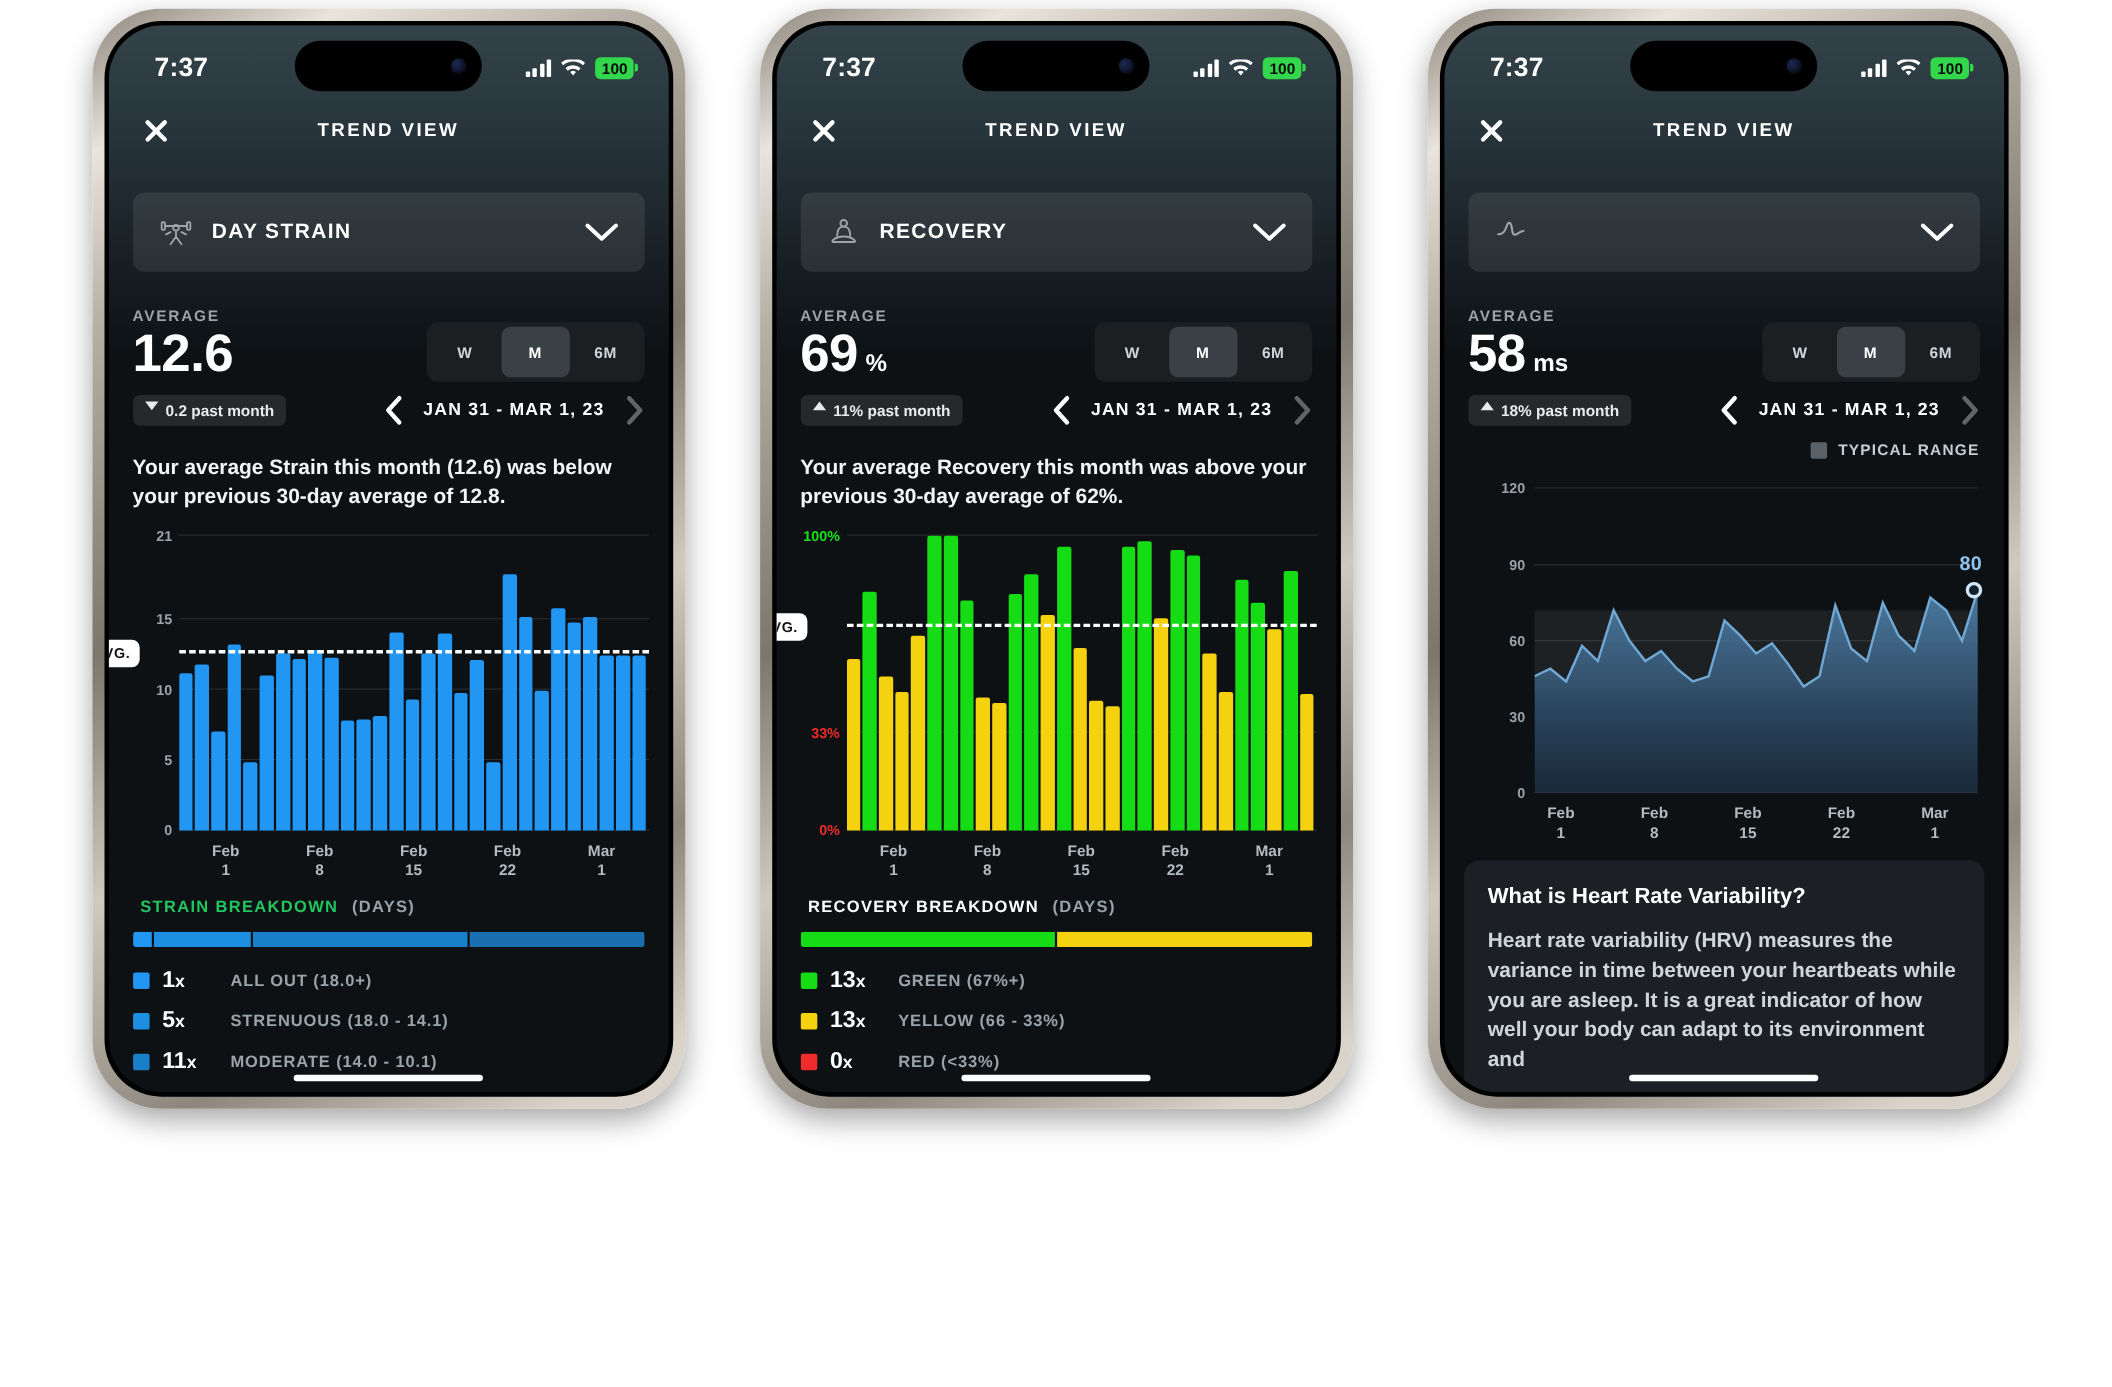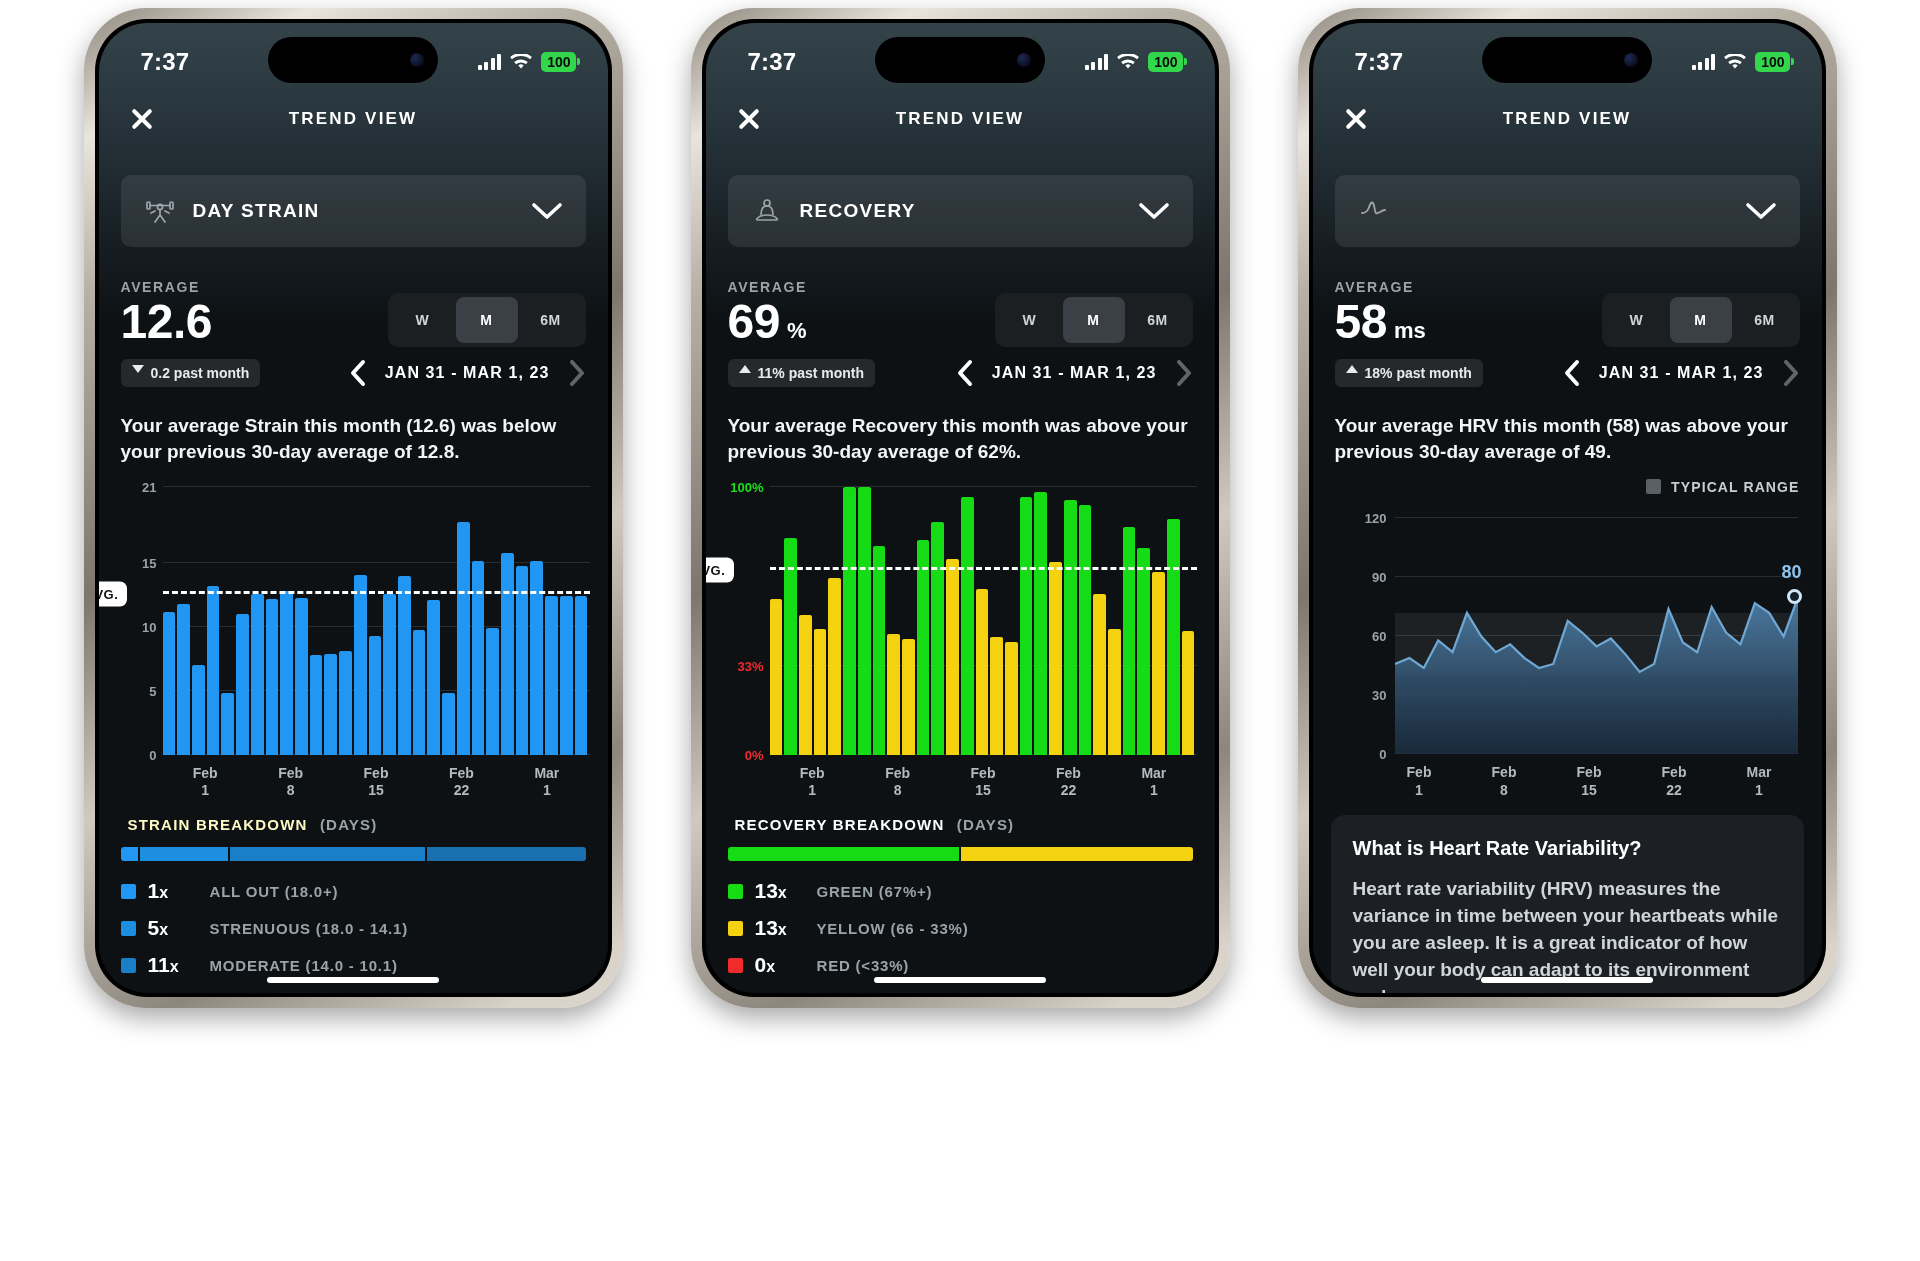--- a/index.html
+++ b/index.html
@@ -388,21 +388,21 @@
                 <div class="xtick">Feb<br>1</div>
                 <div class="xtick">Feb<br>8</div>
                 <div class="xtick">Feb<br>15</div>
                 <div class="xtick">Feb<br>22</div>
                 <div class="xtick">Mar<br>1</div>
               </div>
           </div>
 
           <div class="breakdown">
             <div class="bd-title">
-              <span style="color:#fef9c3">STRAIN BREAKDOWN</span>
+              <span style="color:#22c55e">STRAIN BREAKDOWN</span>
               <span>(DAYS)</span>
             </div>
             <div class="bd-bar" id="bdbar0">
                 <i style="flex: 1 1 0px; background: rgb(33, 150, 243);"></i>
                 <i style="flex: 5 1 0px; background: rgb(28, 143, 224);"></i>
                 <i style="flex: 11 1 0px; background: rgb(26, 127, 201);"></i>
                 <i style="flex: 9 1 0px; background: rgb(26, 111, 174);"></i>
               </div>
             <div class="bd-list" id="bdlist0">
                 <div class="bd-row">
@@ -672,21 +672,20 @@
               </span>
               <span class="date-text">JAN 31 - MAR 1, 23</span>
               <span class="arrow dim">
                 <svg viewBox="0 0 18 28">
                     <path d="M4 3l10 11L4 25" stroke="#fff" stroke-width="4" fill="none" stroke-linecap="round" stroke-linejoin="round"></path>
                   </svg>
               </span>
             </div>
           </div>
 
-          <div class="summary">Your average HRV this month (58) was above your previous 30-day average of 49.</div>
 
           <div class="legend-row">
             <span class="legend-swatch"></span>
             <span class="legend-text">TYPICAL RANGE</span>
           </div>
 
           <div class="area-chart" id="chart2">
               <div class="gridline" style="left: 64px; right: 6px; bottom: 0%;"></div>
               <div class="ytick" style="left: 12px; width: 44px; bottom: 0%; top: auto; transform: translateY(50%);">0</div>
               <div class="gridline" style="left: 64px; right: 6px; bottom: 23.0769%;"></div>

